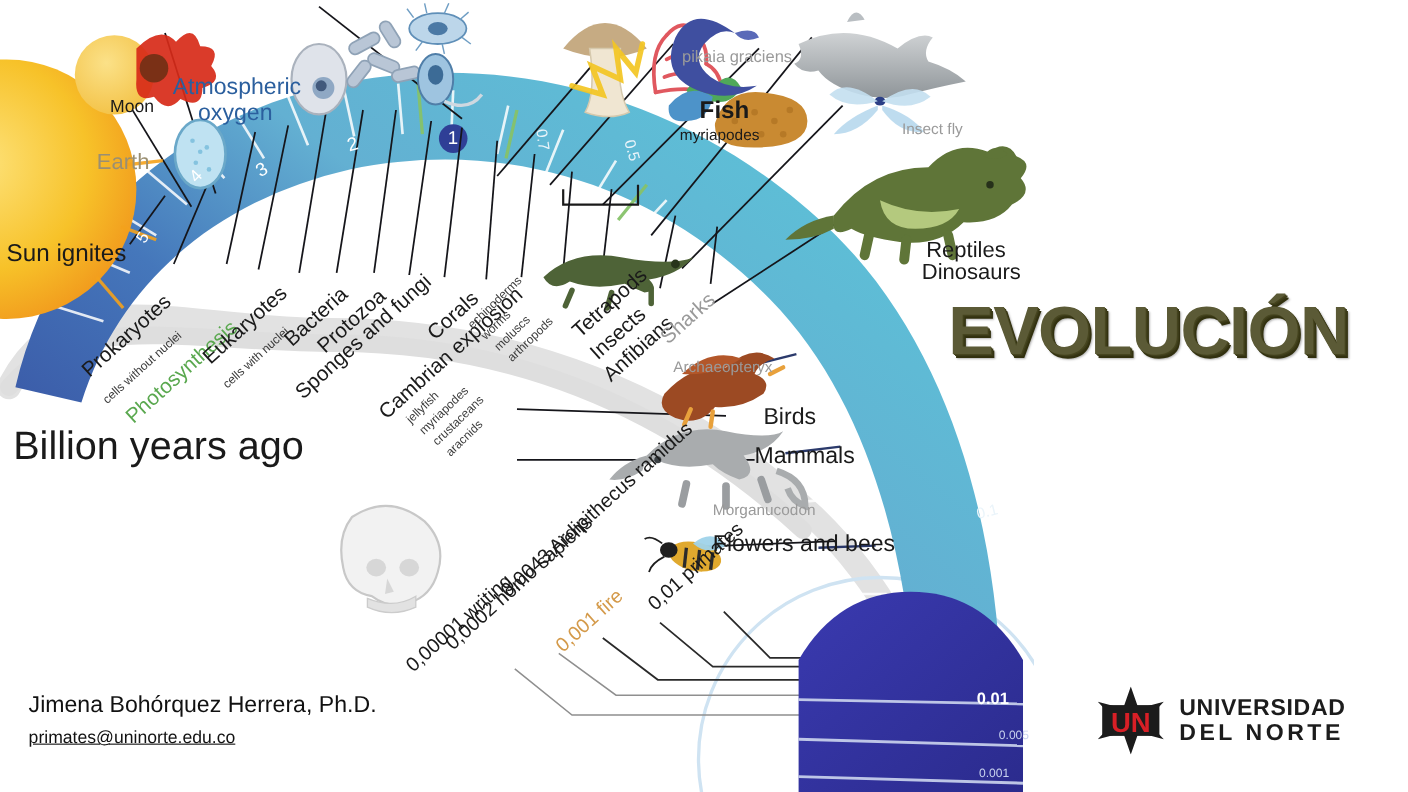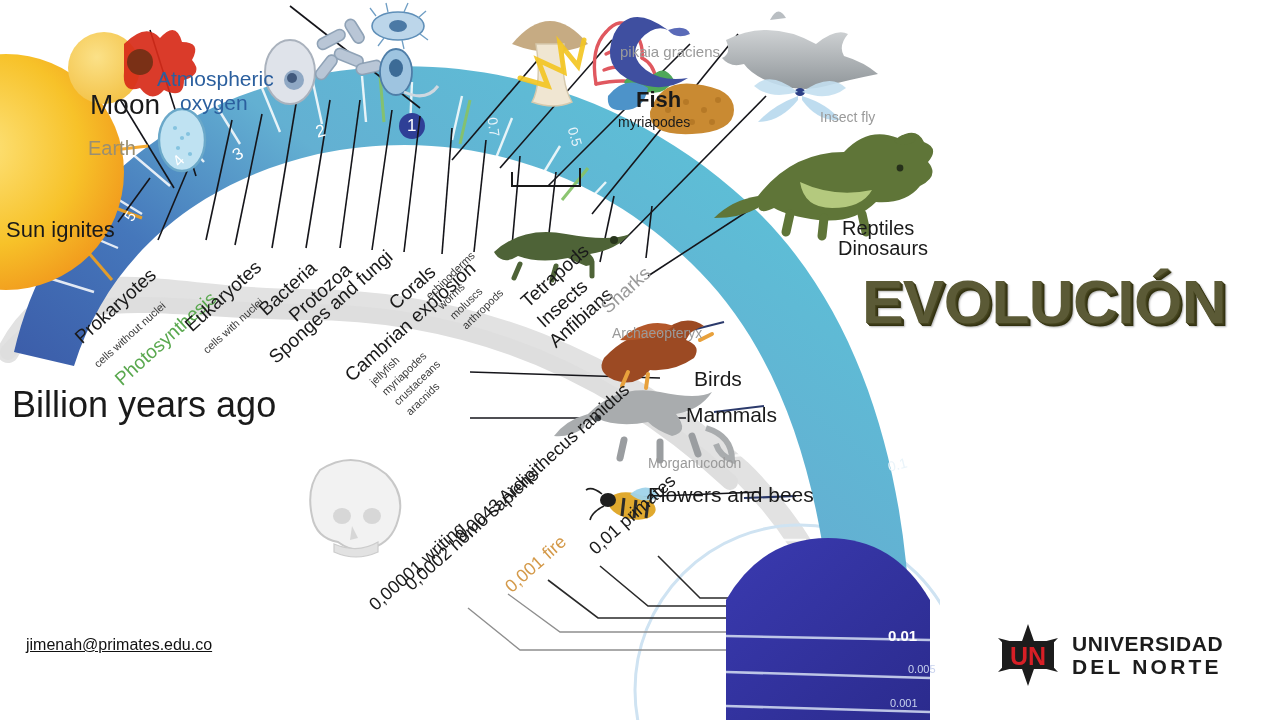--- a/index.html
+++ b/index.html
@@ -413,21 +413,21 @@
           <line x1="726" y1="672" x2="930" y2="678"></line>
           <line x1="726" y1="706" x2="930" y2="712"></line>
         </g>
       </g>
     </svg>
 
     <div class="dlabel" style="left:6px; top:218px; font-size:22px;">Sun ignites</div>
 
     <div class="dlabel tan" style="left:88px; top:138px; font-size:20px;">Earth</div>
 
-    <div class="dlabel" style="left:90px; top:90px; font-size:28px;">Moon</div>
+    <div class="dlabel" style="left:100px; top:90px; font-size:16px;">Moon</div>
 
     <div class="dlabel blue" style="left:157px; top:68px; font-size:21px;">Atmospheric</div>
     <div class="dlabel blue" style="left:180px; top:92px; font-size:21px;">oxygen</div>
 
     <div class="dlabel" style="left:78px; top:330px; font-size:19px; transform:rotate(-42deg);">Prokaryotes</div>
     <div class="dlabel sub" style="left:96px; top:360px; font-size:11px; transform:rotate(-42deg);">cells without nuclei</div>
 
     <div class="dlabel green" style="left:118px; top:372px; font-size:19px; transform:rotate(-42deg);">Photosynthesis</div>
 
     <div class="dlabel" style="left:188px; top:318px; font-size:19px; transform:rotate(-42deg);">Eukaryotes</div>
@@ -489,21 +489,22 @@
     <div class="dlabel" style="left:888px; top:460px; font-size:14px; color:#eaf4fa; transform:rotate(-14deg);">0.1</div>
 
     <div class="dlabel" style="left:888px; top:628px; font-size:15px; color:#ffffff; font-weight:bold;">0.01</div>
     <div class="dlabel" style="left:890px; top:664px; font-size:11px; color:#c8d2ee;margin-left:18px;">0.005</div>
     <div class="dlabel" style="left:890px; top:698px; font-size:11px; color:#c8d2ee;">0.001</div>
   </div>
 
   <div id="title">EVOLUCIÓN</div>
 
   <div id="presenter">
-    <div id="presenter-email">jimenah@primates.edu.co</div>
+    <div id="presenter-name">Jimena Bohórquez Herrera, Ph.D.</div>
+    <div id="presenter-email">primates@uninorte.edu.co</div>
   </div>
 
   <div id="logo">
     <div id="logo-mark">
       <svg width="64" height="62" viewBox="0 0 64 62">
         <path d="M32,0 L39,20 L62,14 L46,31 L62,48 L39,42 L32,62 L25,42 L2,48 L18,31 L2,14 L25,20 Z" fill="#1c1c1c"></path>
         <rect x="6" y="17" width="52" height="28" fill="#1c1c1c"></rect>
         <text x="32" y="41" text-anchor="middle" font-family="Liberation Sans, sans-serif" font-size="25" font-weight="bold" fill="#d81f26">UN</text>
       </svg>
     </div>

